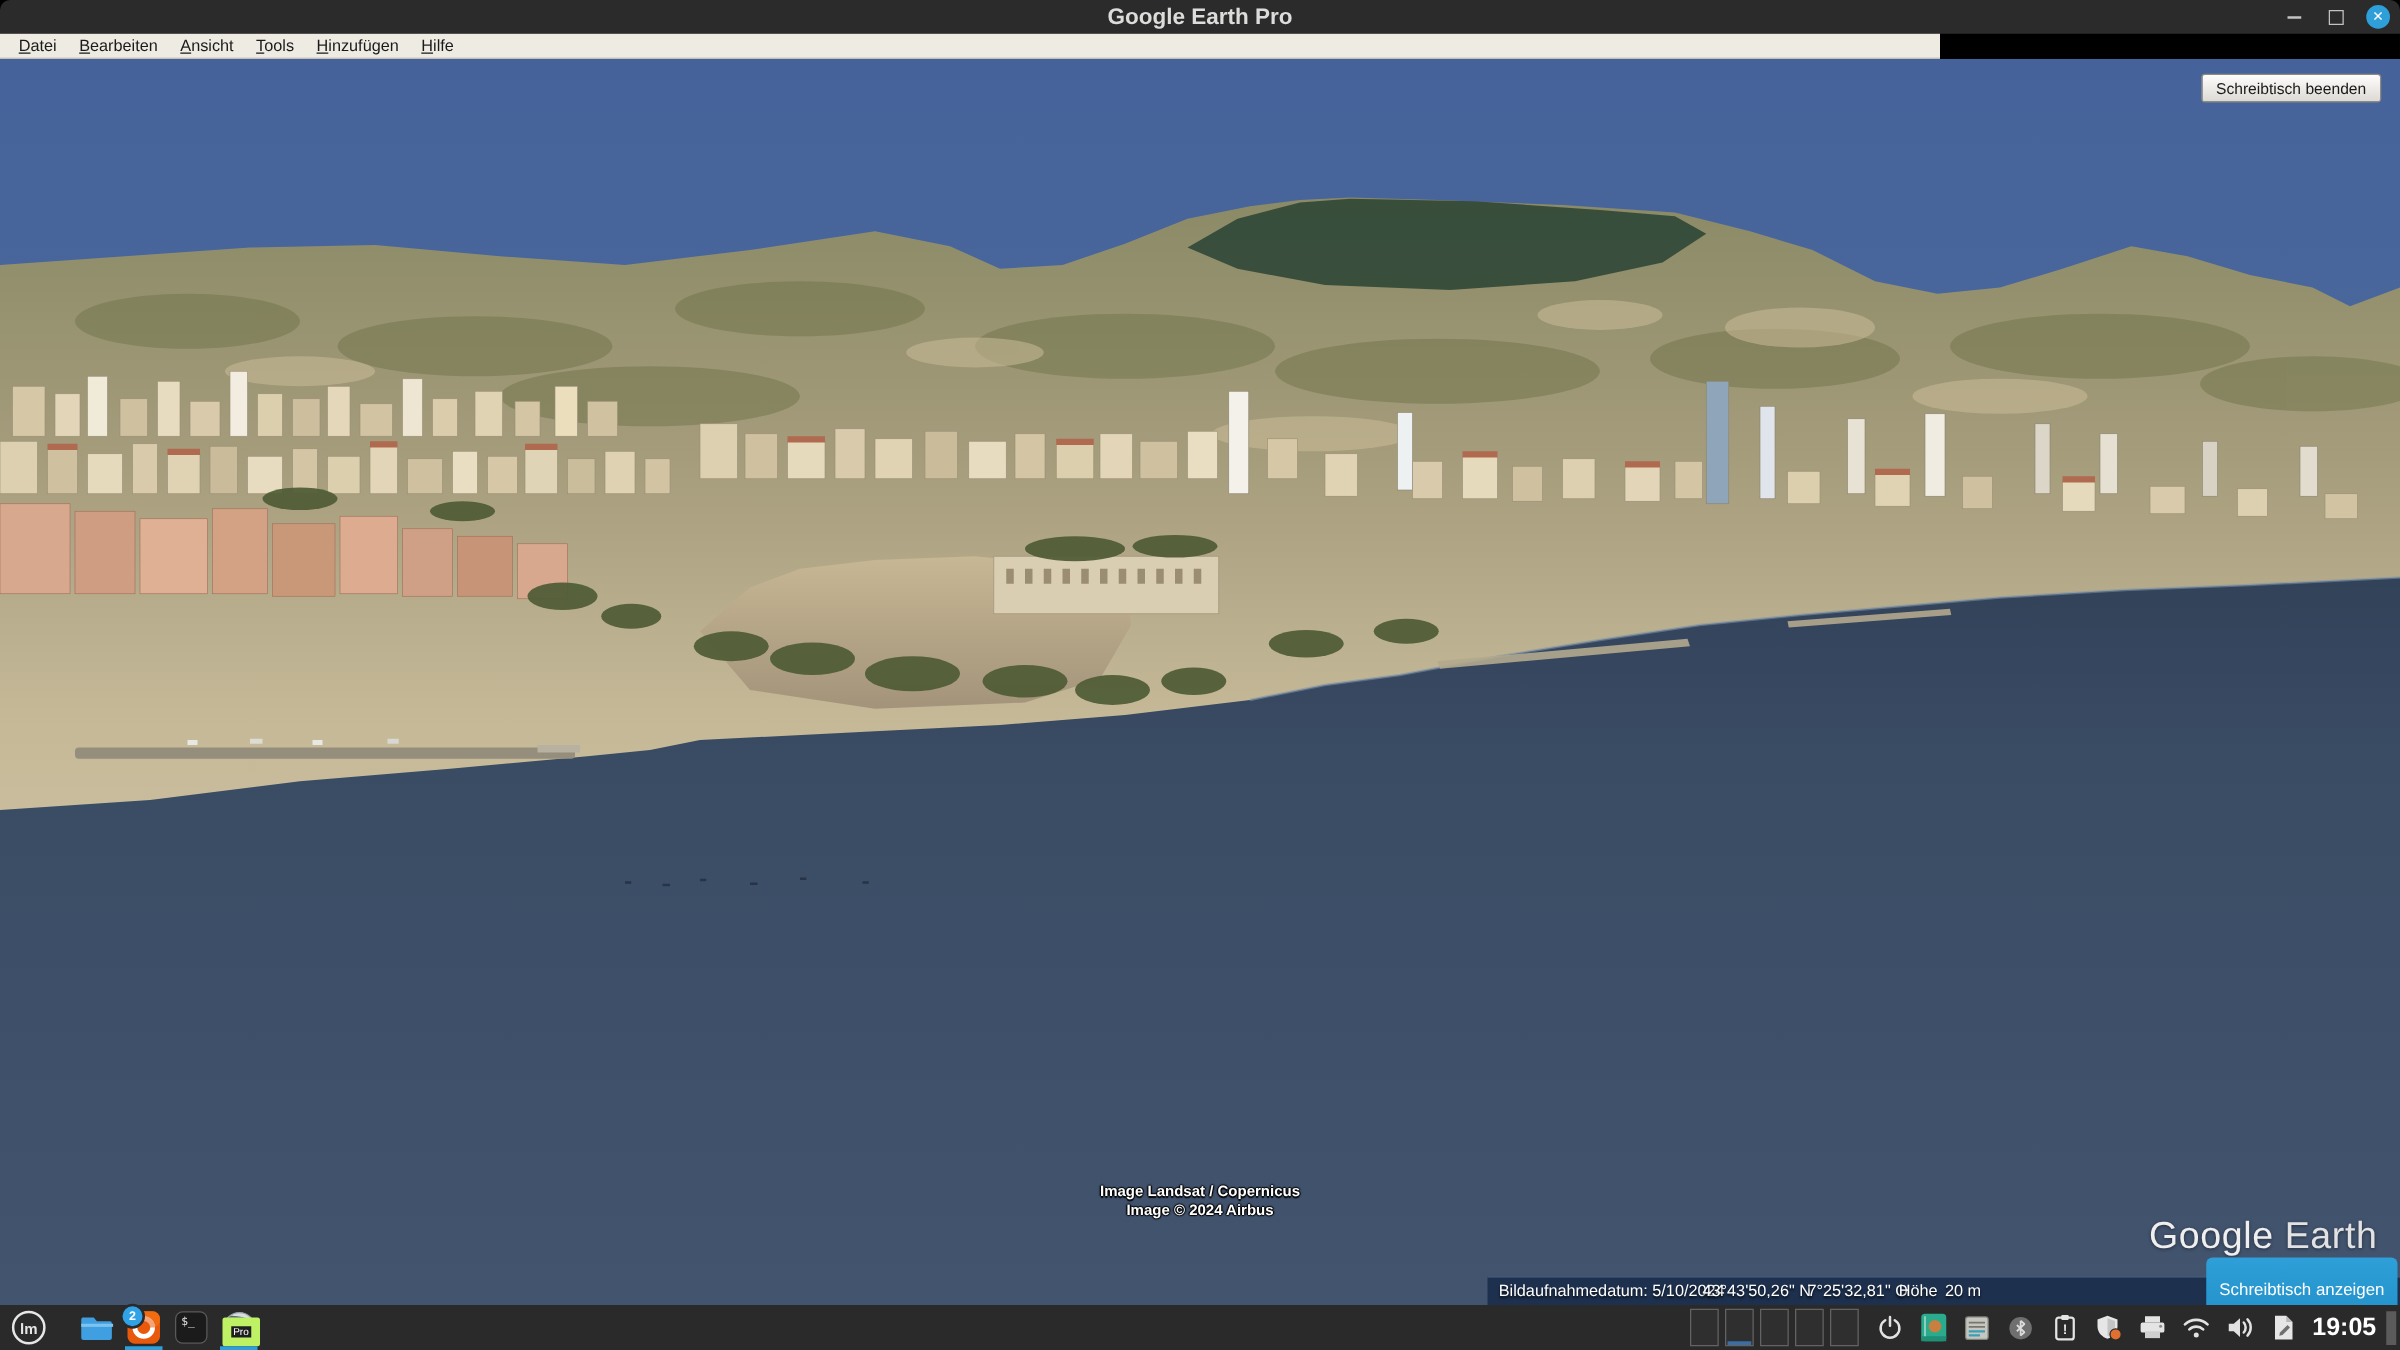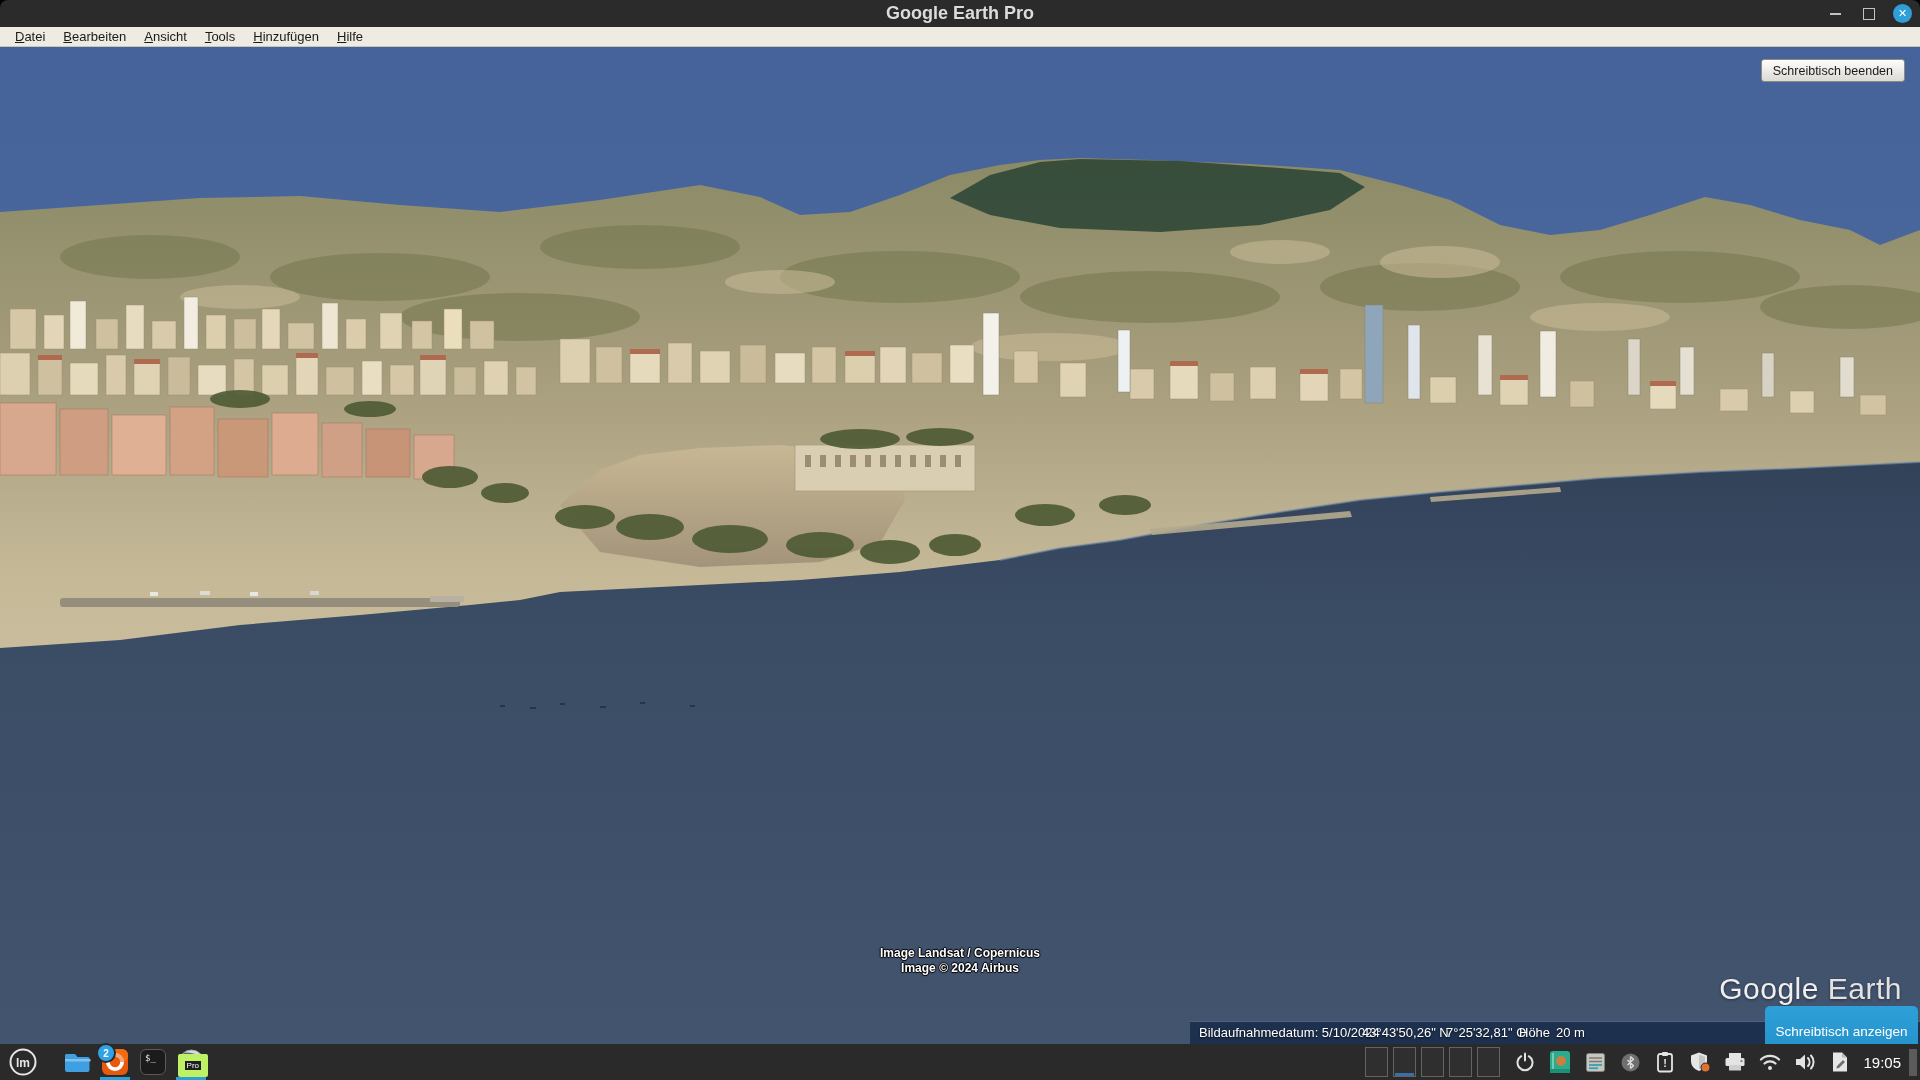--- a/index.html
+++ b/index.html
@@ -7,21 +7,21 @@
   .titlebar{position:absolute;left:0;top:0;width:1920px;height:27px;
     background:var(--c-titlebar,#2b2b2b);border-radius:8px 8px 0 0;z-index:20;}
   .title-text{position:absolute;left:0;right:0;top:0;height:27px;line-height:27px;text-align:center;
     color:#dcdcda;font-size:18px;font-weight:bold;}
   .win-controls{position:absolute;right:8px;top:0;height:27px;display:flex;align-items:center;gap:14px;}
   .wc-btn{width:20px;height:20px;display:flex;align-items:center;justify-content:center;cursor:default;}
   .wc-min-glyph{width:11px;height:2px;background:#c2c2c2;}
   .wc-max-glyph{width:10px;height:10px;border:1.5px solid #c2c2c2;}
   .wc-close{width:19px;height:19px;border-radius:50%;background:var(--c-accent,#2e9fd8);
     display:flex;align-items:center;justify-content:center;color:#fff;font-size:11px;font-weight:bold;}
-  .menubar{position:absolute;left:0;top:27px;width:1920px;height:20px;background:var(--c-menubar,#eeebe3);
+  .menubar{position:absolute;left:0;top:27px;width:1552px;height:20px;background:var(--c-menubar,#eeebe3);
     display:flex;align-items:center;padding-left:6px;box-sizing:border-box;z-index:20;border-bottom:1px solid #c9c5bb;}
   .menu-item{color:var(--c-menutext,#1a1a1a);font-size:13px;padding:0 9px;line-height:20px;cursor:default;}
   .menu-item u{text-decoration:underline;text-underline-offset:1px;}
   .viewport{position:absolute;left:0;top:47px;width:1920px;height:997px;overflow:hidden;z-index:1;}
   .scene{position:absolute;left:0;top:0;}
   .flight-btn{position:absolute;right:15px;top:12px;height:23px;padding:0 11px;
     background:linear-gradient(#fdfdfc,#dddad4);border:1px solid #8d8a84;border-radius:3px;
     color:#1a1a1a;font-size:12.5px;line-height:22px;z-index:5;}
   .attribution{position:absolute;left:0;right:0;top:899px;text-align:center;z-index:4;color:#fff;
     font-size:12px;font-weight:bold;line-height:15px;
@@ -50,21 +50,21 @@
     background:#2fa3e6;border:2px solid #2a2a2a;color:#fff;font-size:10px;font-weight:bold;
     display:flex;align-items:center;justify-content:center;z-index:2;}
   .pro-badge{position:absolute;right:2px;bottom:3px;background:#1f1f1f;border:7px solid #bef264;
     border-radius:2px;color:#fff;font-size:8px;line-height:9px;padding:0 2px;}
   .tb-spacer{flex:1;}
   .win-previews{display:flex;gap:5px;margin-right:14px;}
   .win-prev{width:23px;height:30px;border:1px solid #636363;background:#2f2f2f;box-sizing:border-box;position:relative;}
   .win-prev.active::after{content:"";position:absolute;left:1px;right:1px;bottom:0;height:3px;background:#3a6ea5;}
   .tray{display:flex;align-items:center;gap:13px;margin-right:8px;}
   .tray-icon{width:22px;height:24px;display:flex;align-items:center;justify-content:center;}
-  .clock{color:#fff;font-size:15px;font-weight:normal;margin:0 8px 0 4px;}
+  .clock{color:#fff;font-size:20px;font-weight:bold;margin:0 8px 0 4px;}
   .show-desktop{width:8px;height:27px;background:#5b5b5b;margin-right:3px;}
 </style>
 </head>
 <body>
 
 <div class="titlebar">
   <div class="title-text">Google Earth Pro</div>
   <div class="win-controls">
     <div class="wc-btn">
         <div class="wc-min-glyph"></div>

